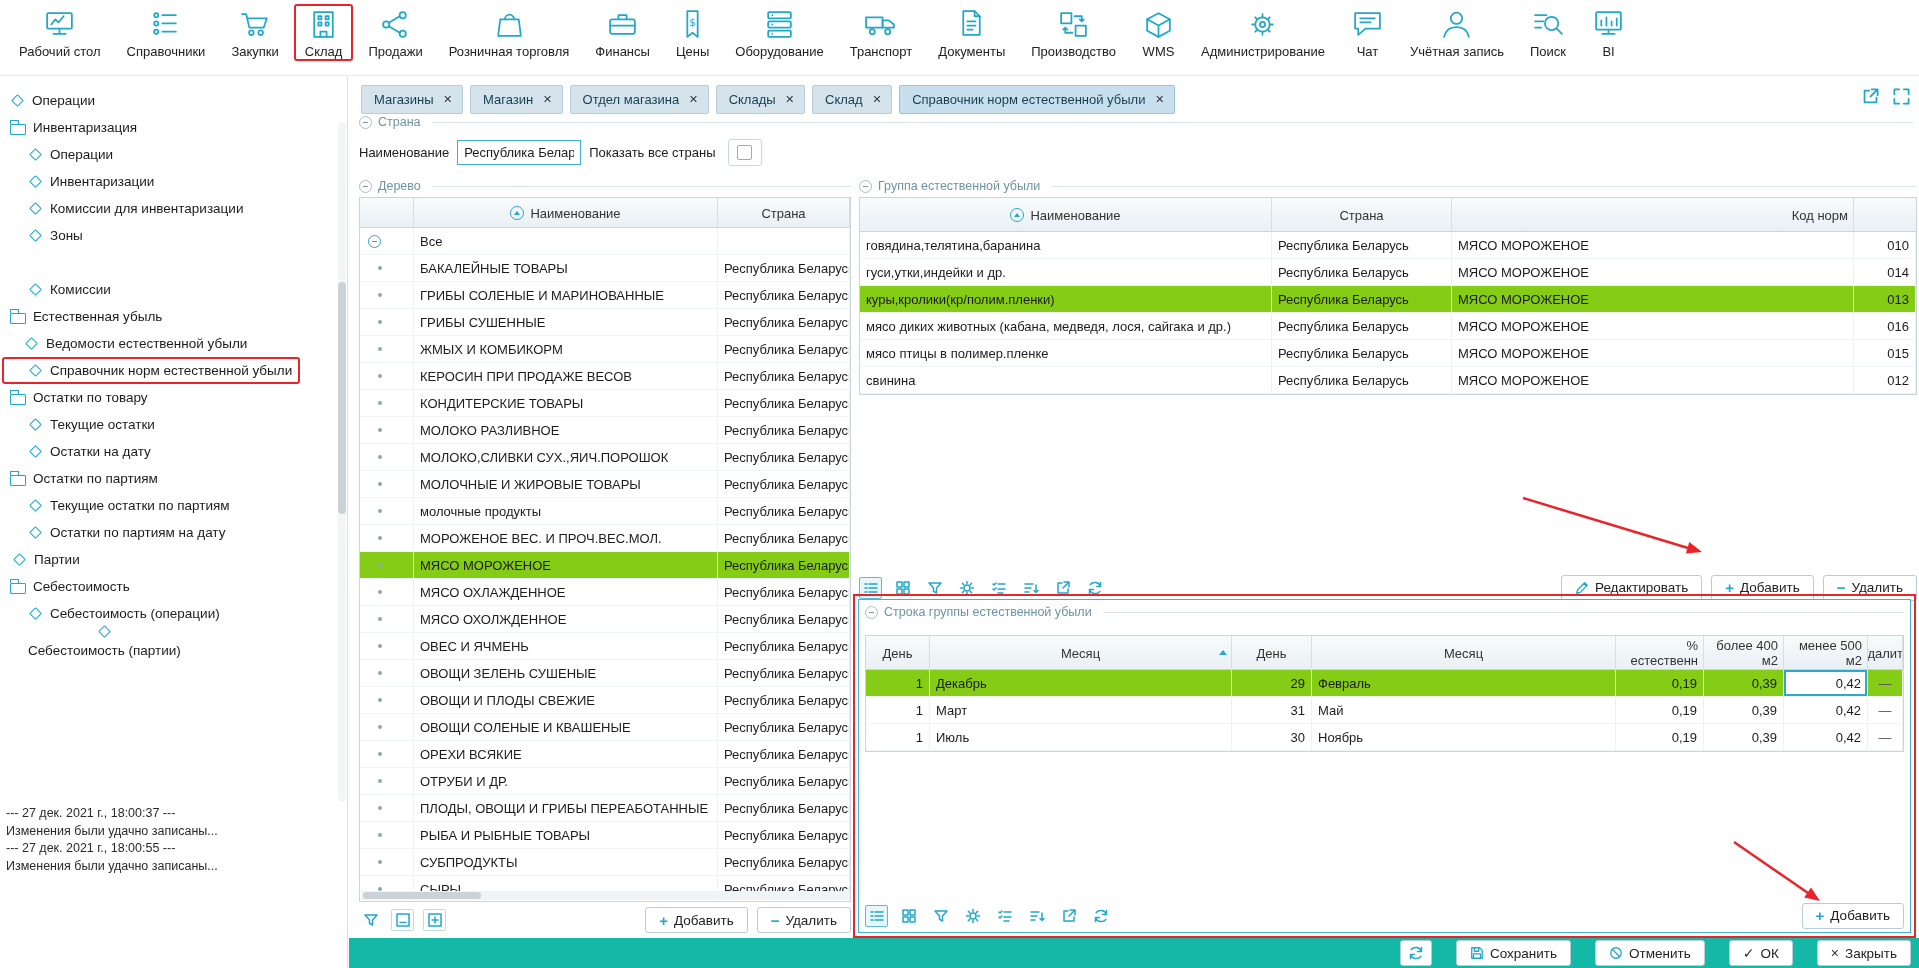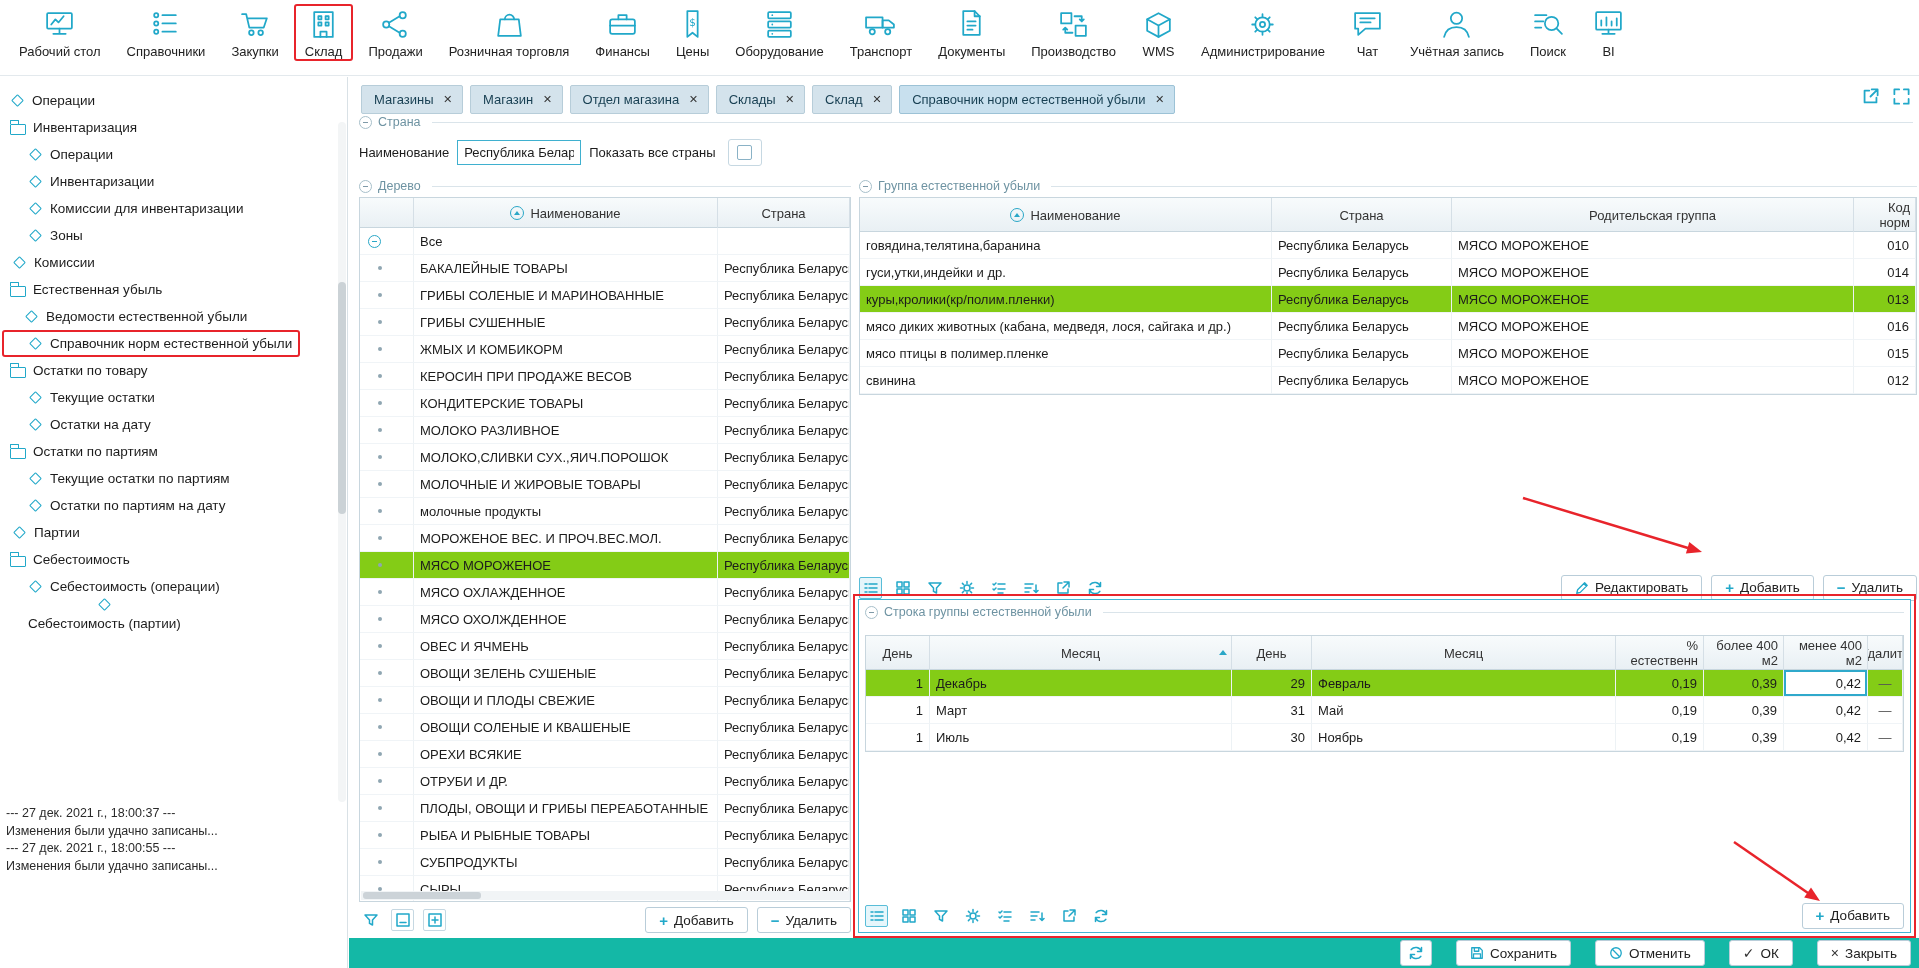--- a/index.html
+++ b/index.html
@@ -360,21 +360,21 @@
         <span class="ico-leaf"></span>
         <span class="lbl">Комиссии для инвентаризации</span>
       </div>
 
       <div class="snode" style="padding-left: 28px;">
 
         <span class="ico-leaf"></span>
         <span class="lbl">Зоны</span>
       </div>
 
-      <div class="snode" style="padding-left: 12px;">
+      <div class="snode" style="padding-left: 28px; margin-top: 27px;">
 
         <span class="ico-leaf"></span>
         <span class="lbl">Комиссии</span>
       </div>
 
       <div class="snode folder" style="padding-left: 10px;">
         <span class="ico-folder"></span>
 
         <span class="lbl">Естественная убыль</span>
       </div>
@@ -803,23 +803,20 @@
     </div>
     <div class="gtable">
       <div class="grow thead">
         <div class="hc">
             <span class="sortb"></span>
             <span>Наименование</span>
           </div>
         <div class="hc">
             <span>Страна</span>
           </div>
-        <div class="hc">
-            <span>Родительская группа</span>
-          </div>
         <div class="hc right">
             <span>Код норм</span>
           </div>
       </div>
       <div>
 
           <div class="grow">
             <div class="c">говядина,телятина,баранина</div>
             <div class="c">Республика Беларусь</div>
             <div class="c">МЯСО МОРОЖЕНОЕ</div>
@@ -941,21 +938,21 @@
           <div class="hc">
               <span>Месяц</span>
             </div>
           <div class="hc right">
               <span>% естественн</span>
             </div>
           <div class="hc right">
               <span>более 400 м2</span>
             </div>
           <div class="hc right">
-              <span>менее 400 м2</span>
+              <span>менее 500 м2</span>
             </div>
           <div class="hc">
               <span>Удалить</span>
             </div>
         </div>
         <div>
 
             <div class="lrow selected">
               <div class="c num">1</div>
               <div class="c">Декабрь</div>

